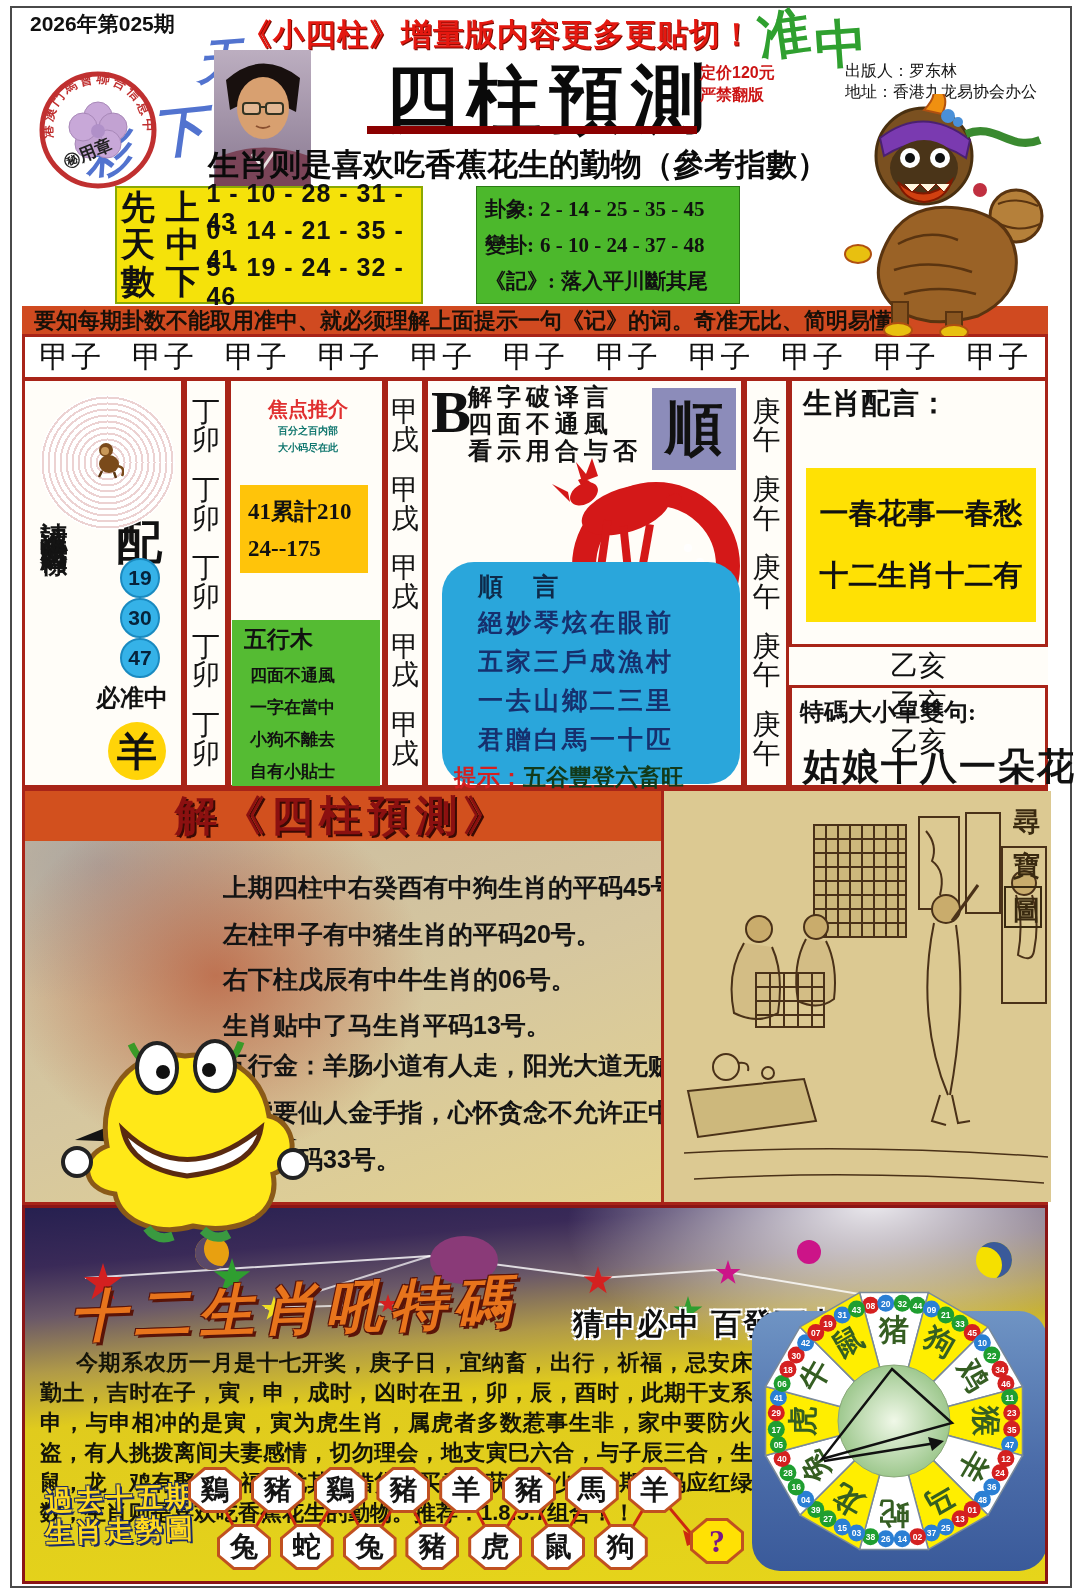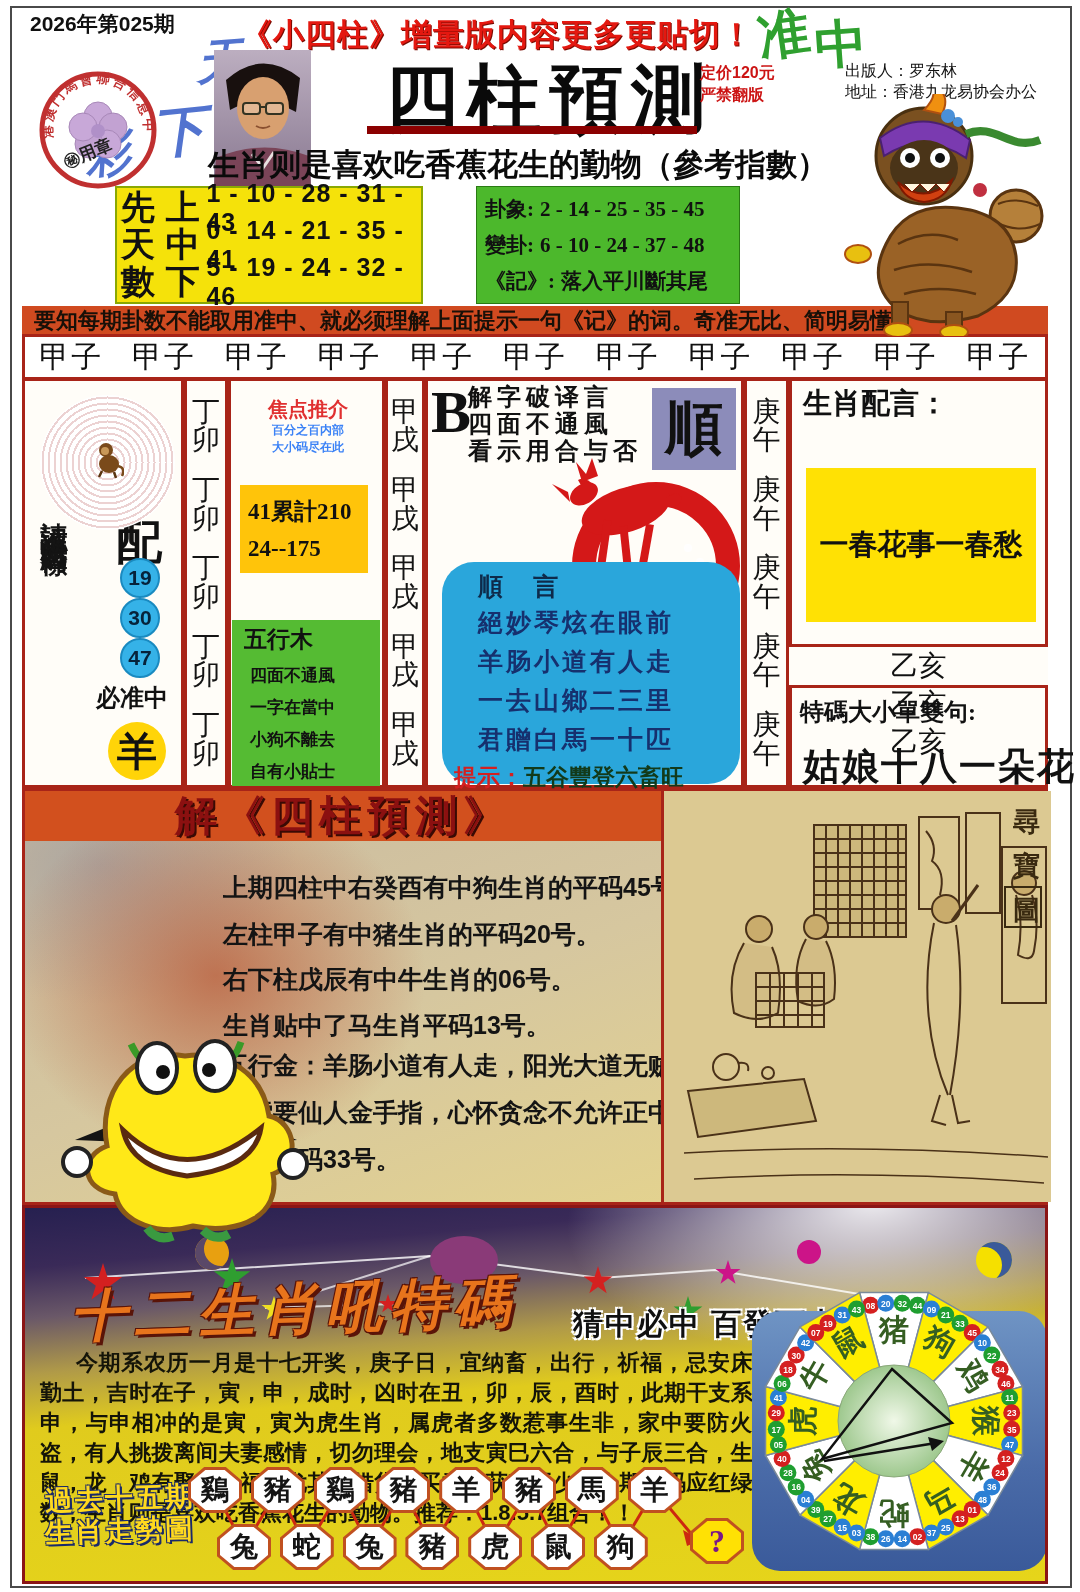--- a/index.html
+++ b/index.html
@@ -53,21 +53,21 @@
              font-family:"Liberation Serif",serif;letter-spacing:4px;color:#141414;}
   .pei{left:116px;top:512px;font-size:46px;font-weight:bold;font-family:"Liberation Serif",serif;}
   .ball{position:absolute;width:40px;height:40px;border-radius:50%;background:#35b2e8;border:2px solid #1a8ac0;
         color:#06223a;font-weight:bold;font-size:21px;display:flex;align-items:center;justify-content:center;box-sizing:border-box;}
   .must{left:96px;top:682px;font-size:24px;font-weight:bold;font-family:"Liberation Serif",serif;}
   .goat-badge{left:108px;top:722px;width:58px;height:58px;border-radius:50%;background:#ffd408;
               display:flex;align-items:center;justify-content:center;font-size:40px;font-weight:bold;
               font-family:"Liberation Serif",serif;}
   .focus-title{left:238px;top:396px;width:140px;text-align:center;color:#e03030;font-weight:bold;font-size:20px;
                font-family:"Liberation Serif",serif;}
-  .focus-sub{left:238px;top:422px;width:140px;text-align:center;color:#3b82f6;font-weight:bold;font-size:12px;line-height:17px;}
+  .focus-sub{left:238px;top:422px;width:140px;text-align:center;color:#0f766e;font-weight:bold;font-size:10px;line-height:17px;}
   .focus-gold{left:240px;top:485px;width:128px;height:88px;background:#ffc40a;display:flex;flex-direction:column;
               justify-content:space-around;padding:6px 8px;box-sizing:border-box;font-size:23px;font-weight:bold;
               font-family:"Liberation Serif",serif;}
   .wuxing-box{left:232px;top:620px;width:148px;height:166px;background:#55bb33;padding:4px 12px;box-sizing:border-box;}
   .wuxing-title{font-size:23px;font-weight:bold;font-family:"Liberation Serif",serif;}
   .wuxing-line{font-size:17px;font-weight:bold;font-family:"Liberation Serif",serif;margin-top:9px;padding-left:6px;}
 
   .bigB{left:431px;top:378px;font-size:60px;font-weight:bold;font-family:"Liberation Serif",serif;z-index:2;}
   .b-lines{left:468px;top:384px;font-size:24px;font-weight:bold;letter-spacing:5px;line-height:27px;
            font-family:"Liberation Serif",serif;z-index:2;}
@@ -408,32 +408,33 @@
         <circle cx="162" cy="126" r="4"></circle>
         <circle cx="156" cy="142" r="4"></circle>
       <circle cx="144" cy="156" r="4"></circle>
         <circle cx="166" cy="156" r="3"></circle>
     </g>
   </svg>
   <div class="abs poem-box">
     <div class="poem-title">順 言</div>
     <div id="poem-lines">
         <div class="poem-line">絕妙琴炫在眼前</div>
-        <div class="poem-line">羊肠小道有人走</div>
+        <div class="poem-line">五家三戶成漁村</div>
         <div class="poem-line">一去山鄉二三里</div>
         <div class="poem-line">君贈白馬一十匹</div>
       </div>
     <div class="tip-row">
       <span class="tip-label">提示：</span><span class="tip-value">五谷豐登六畜旺</span>
     </div>
   </div>
 
   <div class="abs peiyan-title">生肖配言：</div>
   <div class="abs peiyan-box" id="peiyan-box">
       <div class="peiyan-line">一春花事一春愁</div>
+      <div class="peiyan-line">十二生肖十二有</div>
     </div>
   <div class="abs yihai-row" id="yihai-row">
       <span>乙亥</span>
       <span>乙亥</span>
       <span>乙亥</span>
     </div>
   <div class="abs special-title">特碼大小單雙句:</div>
   <div class="abs special-line">姑娘十八一朵花</div>
 
   <div class="abs jie-section">

